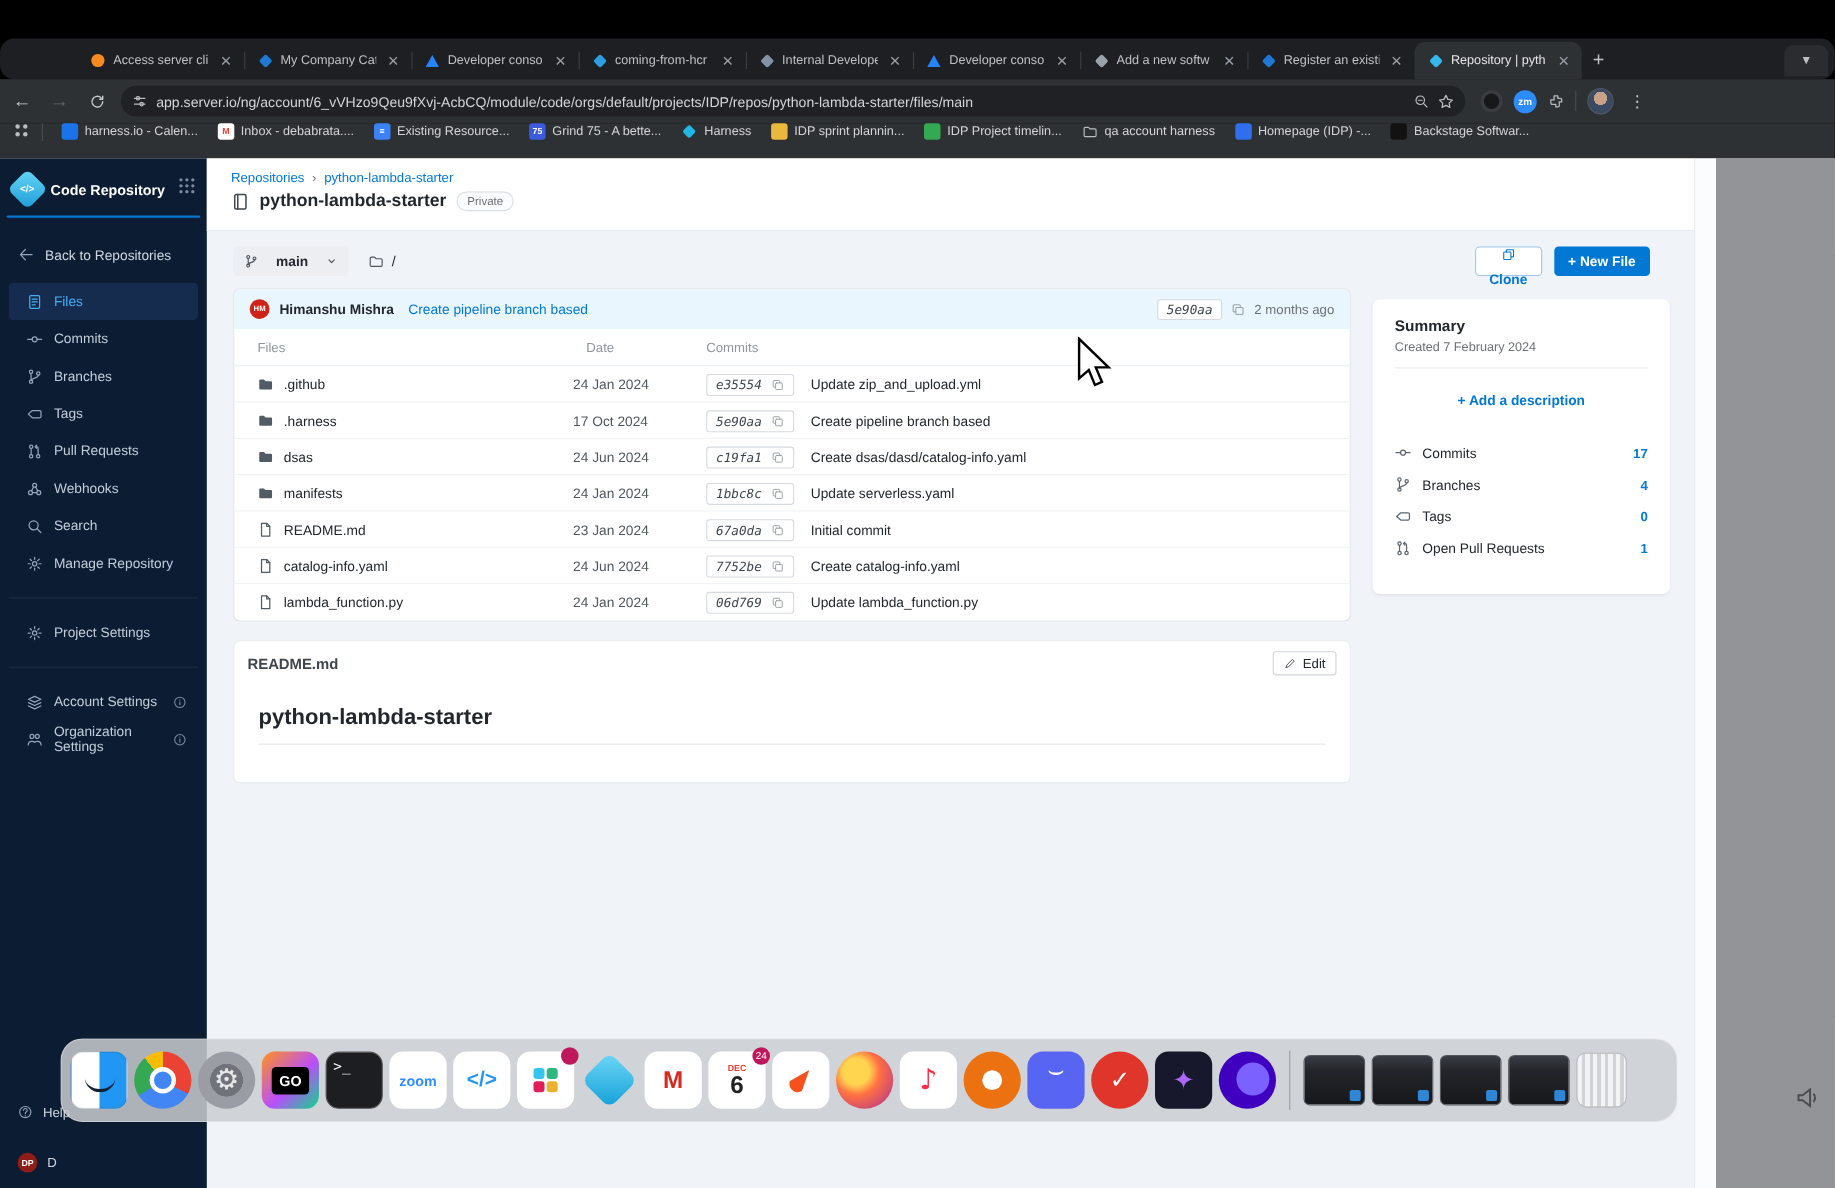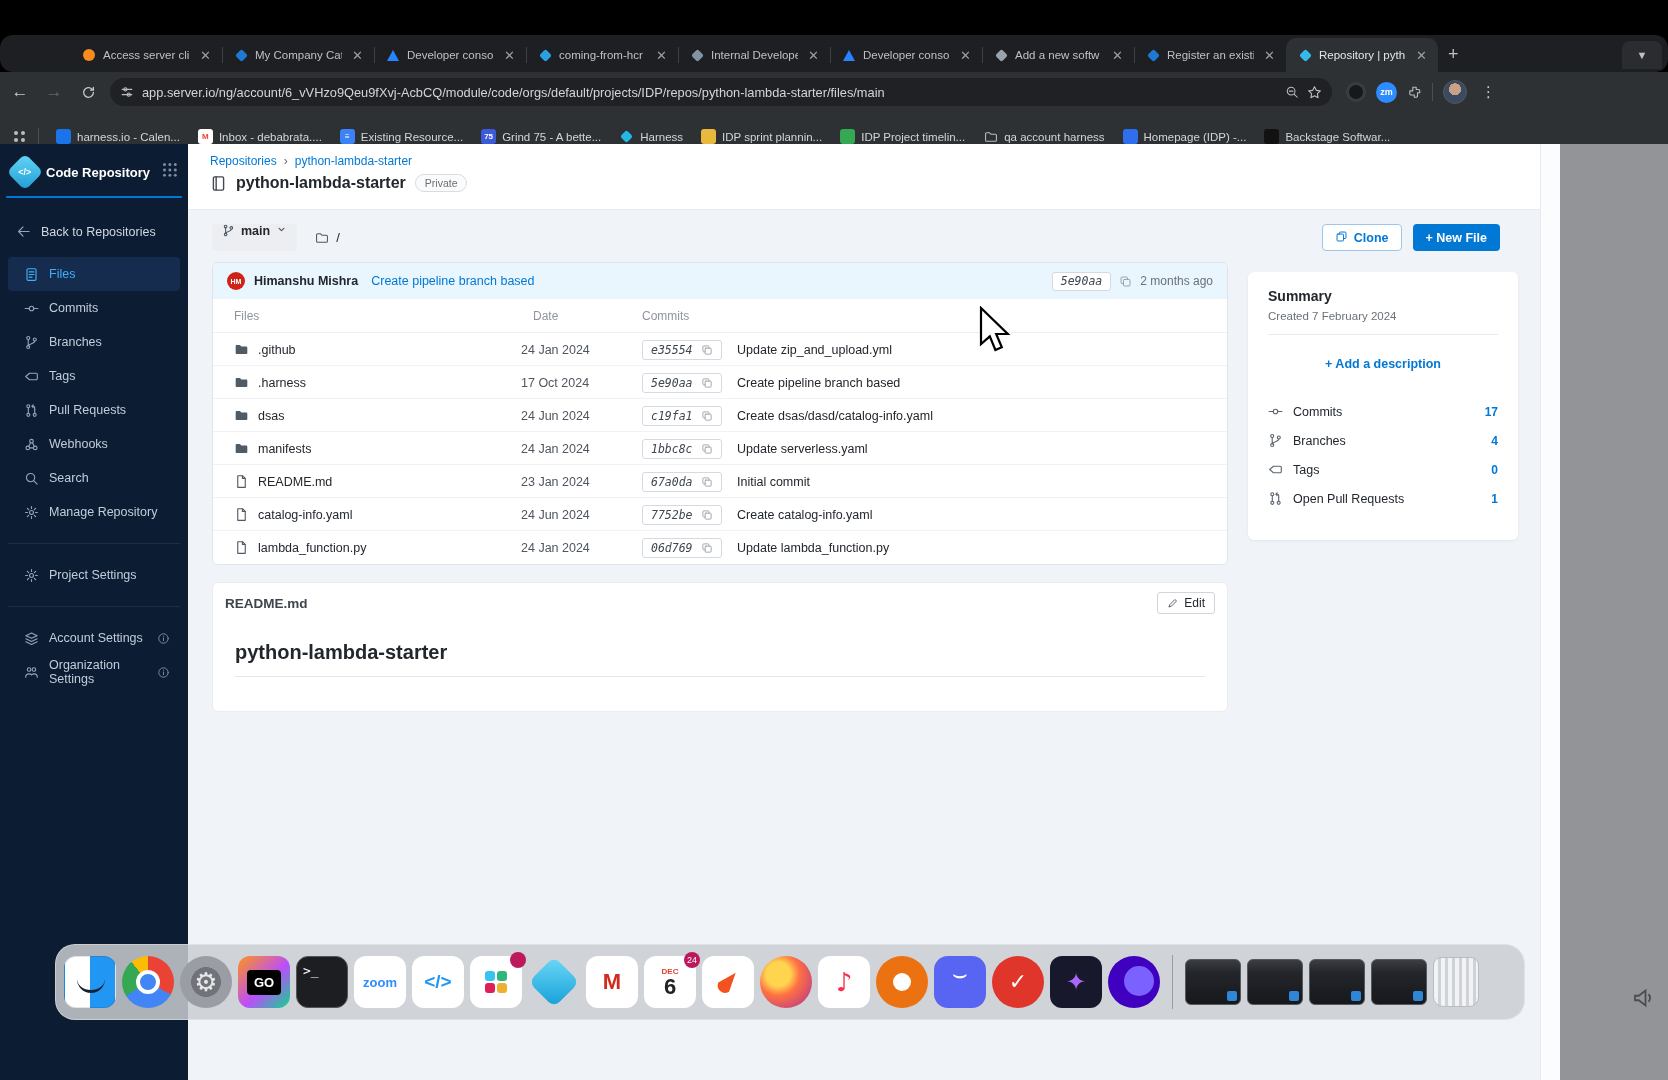--- a/index.html
+++ b/index.html
@@ -34,21 +34,21 @@
   .pill-ic { color:#b9bdc1; display:flex; align-items:center; }
   .ext-zone { display:flex; align-items:center; gap:10px; margin:0 10px 0 14px; }
   .ext-dot { width:20px; height:20px; border-radius:50%; background:#17181a; border:3px solid #3a3d40; }
   .zm-badge { width:21px; height:21px; border-radius:50%; background:#2d8cff; color:#fff; font-size:9px; font-weight:bold;
     display:flex; align-items:center; justify-content:center; }
   .tb-sep { width:1px; height:18px; background:#4a4d51; }
   .avatar-chrome { width:24px; height:24px; border-radius:50%; background:radial-gradient(circle at 50% 38%, #c9a186 0 34%, #3a4a63 35% 100%); border:1px solid #55585c; }
   .kebab { color:#c6c9cd; font-size:15px; letter-spacing:0; margin:0 12px 0 4px; }
 
   .bookmarksbar { position:absolute; top:112px; left:0; width:100%; height:32px; background:#2e3134;
-    display:flex; align-items:flex-end; box-shadow:0 1px 2px rgba(0,0,0,.4); }
+    display:flex; align-items:flex-start; box-shadow:0 1px 2px rgba(0,0,0,.4); }
   .bm-apps { color:#b9bdc1; margin:0 10px 0 12px; display:flex; }
   .bm-sep { width:1px; height:16px; background:#4a4d51; margin-right:8px; }
   .bm { display:flex; align-items:center; gap:6px; color:#d3d5d8; font-size:11.5px; padding:0 9px; white-space:nowrap; }
   .bm-ic { width:15px; height:15px; border-radius:3px; display:flex; align-items:center; justify-content:center;
     font-size:8px; font-weight:bold; color:#fff; flex:none; }
 
   
   .content { position:absolute; top:144px; left:0; width:1668px; height:936px; background:#f0f3f7; }
   .desktop-strip { position:absolute; top:0; right:0; width:108px; height:936px; background:#929498; }
   .scroll-gutter { position:absolute; top:0; right:108px; width:20px; height:936px; background:#fbfcfd; border-left:1px solid #e8eaed; }
@@ -89,27 +89,27 @@
   .title-row { position:absolute; left:22px; top:30px; display:flex; align-items:center; gap:9px; }
   .repo-ic { color:#3f4750; display:flex; }
   .repo-title { font-size:16px; font-weight:bold; color:#22272d; }
   .badge-private { font-size:10.5px; color:#6b7075; border:1px solid #d9dce1; border-radius:10px; padding:2px 9px; background:#fafbfc; }
   .code-search { position:absolute; right:64px; top:19px; width:288px; height:27px; background:#fff; border:1px solid #d0d4da;
     border-radius:4px; display:flex; align-items:center; padding:0 9px; gap:7px; color:#9aa0a6; }
   .code-search input { border:none; outline:none; flex:1; font-size:12.5px; color:#333; background:transparent; }
   .code-search input::placeholder { color:#9aa0a6; }
 
   .branch-row { position:absolute; left:24px; top:80px; right:40px; height:27px; display:flex; align-items:center; }
-  .branch-btn { height:27px; background:#eceef2; border-radius:4px; display:flex; gap:6px;
+  .branch-btn { height:27px; background:#eceef2; border-radius:4px; display:flex; align-items:center; gap:16px;
     padding:0 10px; font-size:12.5px; font-weight:bold; color:#22272d; }
   .branch-btn .s-ic, .path-seg .s-ic { display:flex; color:#4f565e; }
   .path-seg { display:flex; align-items:center; gap:7px; margin-left:18px; font-size:13px; color:#22272d; }
   .branch-actions { margin-left:auto; display:flex; gap:11px; }
   .btn-clone { height:27px; border:1px solid #9fc6e8; background:#fff; color:#0278d5; font-size:12.5px; font-weight:bold;
-    border-radius:4px; display:flex; align-items:center; gap:6px; padding:0 12px; }
+    border-radius:4px; display:flex; align-items:center; gap:6px; padding:0 12px;flex-direction:column; }
   .btn-newfile { height:27px; background:#0278d5; color:#fff; font-size:12.5px; font-weight:bold;
     border-radius:4px; display:flex; align-items:center; padding:0 13px; }
 
   .files-card { position:absolute; left:24px; top:118px; width:1016px; background:#fff; border:1px solid #e1e5ea; border-radius:6px; }
   .commit-bar { height:36px; background:#e9f6fd; border-radius:6px 6px 0 0; display:flex; align-items:center; padding:0 14px; gap:9px; }
   .hm-avatar { width:18px; height:18px; border-radius:50%; background:#cf2318; color:#fff; font-size:7px; font-weight:bold;
     display:flex; align-items:center; justify-content:center; }
   .commit-author { font-size:12.5px; font-weight:bold; color:#22272d; }
   .commit-msg-link { font-size:12.5px; color:#0278d5; margin-left:4px; }
   .commit-right { margin-left:auto; display:flex; align-items:center; gap:8px; }
@@ -526,20 +526,35 @@
             </span>
     <span>Organization Settings</span>
             <span class="s-info">
               <svg width="13" height="13" viewBox="0 0 16 16" fill="none" stroke="currentColor" stroke-width="1.2" stroke-linecap="round" stroke-linejoin="round">
                 <circle cx="8" cy="8" r="5.8"></circle>
                 <path d="M8 7.3v3.4M8 5v.3"></path>
               </svg>
             </span>
           </div>
         </div>
+      <div class="sb-bottom">
+        <div class="sb-help">
+          <span id="help-ic" style="display:flex;color:#93a5ba;">
+              <svg width="14" height="14" viewBox="0 0 16 16" fill="none" stroke="currentColor" stroke-width="1.2" stroke-linecap="round" stroke-linejoin="round">
+                <circle cx="8" cy="8" r="5.8"></circle>
+                <path d="M6.2 6.2a1.9 1.9 0 1 1 2.7 1.7c-.6.3-.9.7-.9 1.3v.4M8 11.6v.3"></path>
+              </svg>
+            </span>
+          <span>Help</span>
+        </div>
+        <div class="sb-user">
+          <span class="dp-avatar">DP</span>
+          <span>D</span>
+        </div>
+      </div>
     </aside>
 
     <main class="page">
       <div class="page-header">
         <div class="breadcrumb" id="breadcrumb">
             <a>Repositories</a>
   <span>›</span>
   <a>python-lambda-starter</a>
           </div>
         <div class="title-row">

